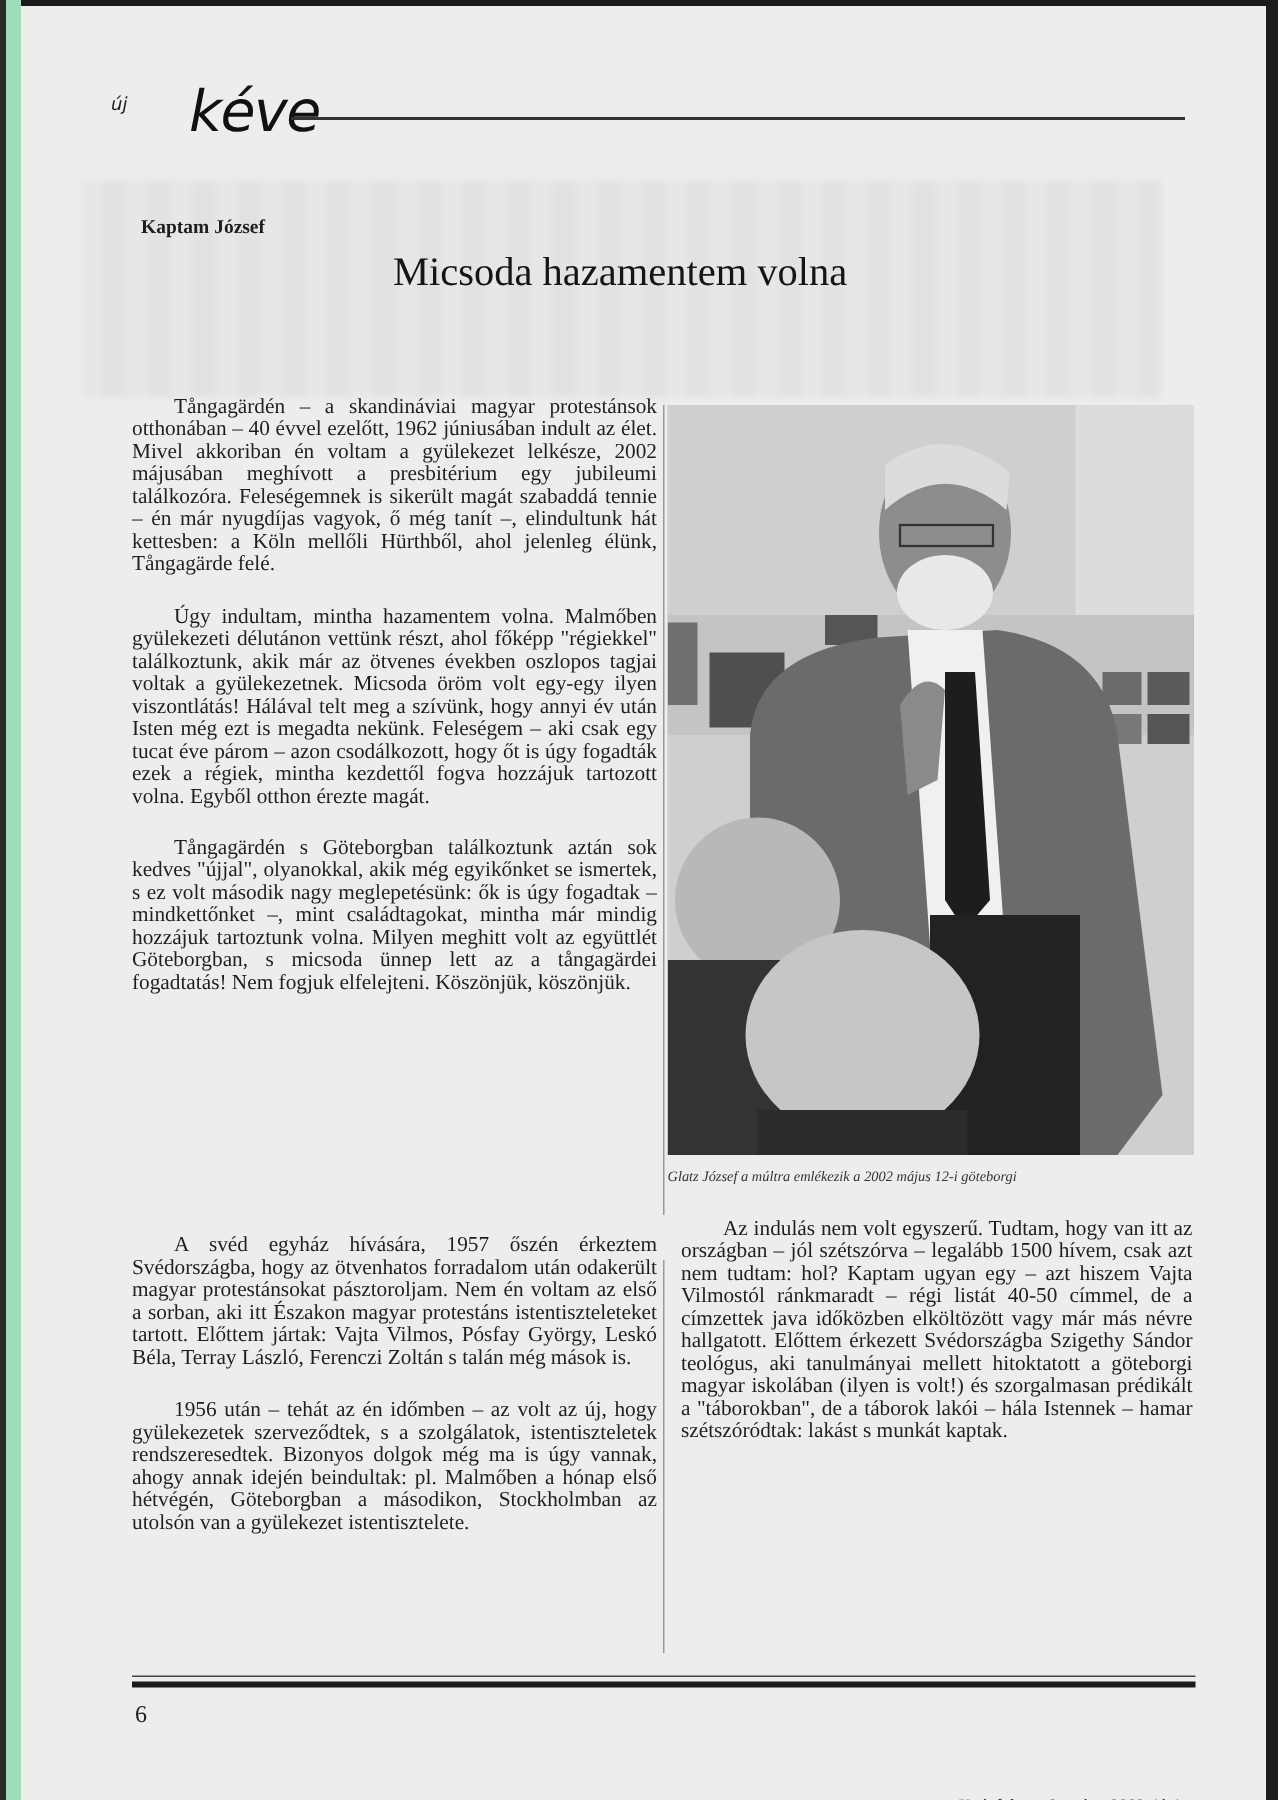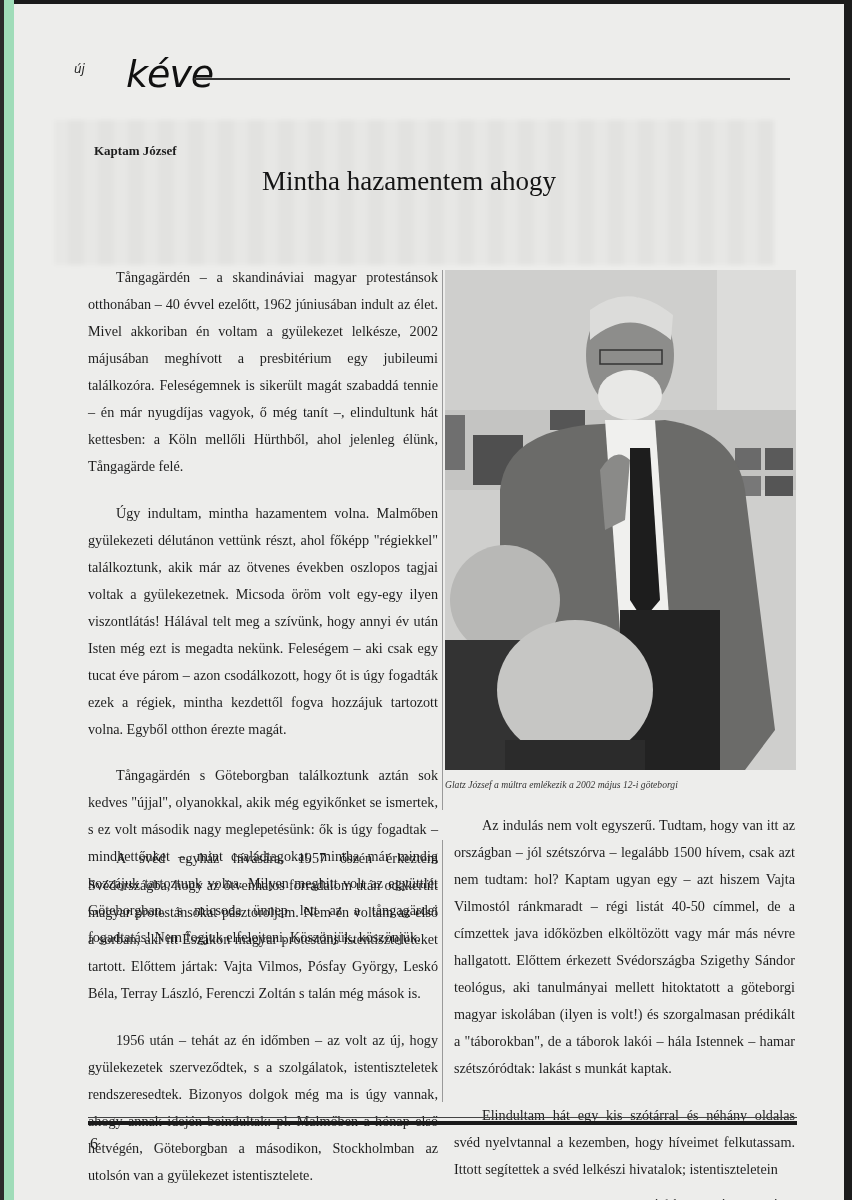--- a/index.html
+++ b/index.html
@@ -39,24 +39,24 @@
     }
     .mast-rule {
       position: absolute; left: 120px; top: 20px; right: 0; height: 1.5px; background: #333;
     }
     .author {
       position: absolute; left: 94px; top: 143px; font-weight: bold; font-size: 13px;
     }
     .title {
       position: absolute; left: 262px; top: 166px; font-size: 27px; color: #151515;
     }
-    .col { position: absolute; font-size: 14.2px; line-height: 27px; text-align: justify; }
+    .col { position: absolute; font-size: 14.2px; line-height: 15px; text-align: justify; }
     .col p { margin: 0 0 19.6px 0; text-indent: 28px; }
     .col-a { left: 88px; top: 264px; width: 350px; }
-    .col-c { left: 88px; top: 845px; width: 350px; }
+    .col-c { left: 88px; top: 823px; width: 350px; }
     .col-d { left: 454px; top: 812px; width: 341px; }
     .divider-1 { position: absolute; left: 442px; top: 270px; width: 1px; height: 540px; background: #999; }
     .divider-2 { position: absolute; left: 442px; top: 840px; width: 1px; height: 262px; background: #999; }
     .photo {
       position: absolute; left: 445px; top: 270px; width: 351px; height: 500px;
       background: #c8c8c6; overflow: hidden;
     }
     .caption {
       position: absolute; left: 445px; top: 778px; width: 351px; 
       font-style: italic; font-size: 9.6px; line-height: 14px; color: #333;
@@ -74,21 +74,21 @@
 <div class="right-edge"></div>
 <div class="ghost"></div>
 
 <div class="masthead">
   <span class="mast-uj">új</span>
   <span class="mast-keve">kéve</span>
   <div class="mast-rule"></div>
 </div>
 
 <div class="author">Kaptam József</div>
-<div class="title">Mintha hazamentem ahogy</div>
+<div class="title">Micsoda hazamentem volna</div>
 
 <div class="col col-a">
   <p>Tångagärdén – a skandináviai magyar protestánsok otthonában – 40 évvel ezelőtt, 1962 júniusában indult az élet. Mivel akkoriban én voltam a gyülekezet lelkésze, 2002 májusában meghívott a presbitérium egy jubileumi találkozóra. Feleségemnek is sikerült magát szabaddá tennie – én már nyugdíjas vagyok, ő még tanít –, elindultunk hát kettesben: a Köln mellőli Hürthből, ahol jelenleg élünk, Tångagärde felé.</p>
   <p>Úgy indultam, mintha hazamentem volna. Malmőben gyülekezeti délutánon vettünk részt, ahol főképp "régiekkel" találkoztunk, akik már az ötvenes években oszlopos tagjai voltak a gyülekezetnek. Micsoda öröm volt egy-egy ilyen viszontlátás! Hálával telt meg a szívünk, hogy annyi év után Isten még ezt is megadta nekünk. Feleségem – aki csak egy tucat éve párom – azon csodálkozott, hogy őt is úgy fogadták ezek a régiek, mintha kezdettől fogva hozzájuk tartozott volna. Egyből otthon érezte magát.</p>
   <p>Tångagärdén s Göteborgban találkoztunk aztán sok kedves "újjal", olyanokkal, akik még egyikőnket se ismertek, s ez volt második nagy meglepetésünk: ők is úgy fogadtak – mindkettőnket –, mint családtagokat, mintha már mindig hozzájuk tartoztunk volna. Milyen meghitt volt az együttlét Göteborgban, s micsoda ünnep lett az a tångagärdei fogadtatás! Nem fogjuk elfelejteni. Köszönjük, köszönjük.</p>
 </div>
 
 <div class="divider-1"></div>
 
 <div class="photo">
@@ -125,19 +125,18 @@
 
 <div class="col col-c">
   <p>A svéd egyház hívására, 1957 őszén érkeztem Svédországba, hogy az ötvenhatos forradalom után odakerült magyar protestánsokat pásztoroljam. Nem én voltam az első a sorban, aki itt Északon magyar protestáns istentiszteleteket tartott. Előttem jártak: Vajta Vilmos, Pósfay György, Leskó Béla, Terray László, Ferenczi Zoltán s talán még mások is.</p>
   <p>1956 után – tehát az én időmben – az volt az új, hogy gyülekezetek szerveződtek, s a szolgálatok, istentiszteletek rendszeresedtek. Bizonyos dolgok még ma is úgy vannak, ahogy annak idején beindultak: pl. Malmőben a hónap első hétvégén, Göteborgban a másodikon, Stockholmban az utolsón van a gyülekezet istentisztelete.</p>
 </div>
 
 <div class="divider-2"></div>
 
 <div class="col col-d">
   <p>Az indulás nem volt egyszerű. Tudtam, hogy van itt az országban – jól szétszórva – legalább 1500 hívem, csak azt nem tudtam: hol? Kaptam ugyan egy – azt hiszem Vajta Vilmostól ránkmaradt – régi listát 40-50 címmel, de a címzettek java időközben elköltözött vagy már más névre hallgatott. Előttem érkezett Svédországba Szigethy Sándor teológus, aki tanulmányai mellett hitoktatott a göteborgi magyar iskolában (ilyen is volt!) és szorgalmasan prédikált a "táborokban", de a táborok lakói – hála Istennek – hamar szétszóródtak: lakást s munkát kaptak.</p>
-  <p>Elindultam hát egy kis szótárral és néhány oldalas svéd nyelvtannal a kezemben, hogy híveimet felkutassam. Ittott segítettek a svéd lelkészi hivatalok; istentiszteletein</p>
 </div>
 
 <div class="foot-rule-1"></div>
 <div class="foot-rule-2"></div>
 <div class="page-num">6</div>
 <div class="issue">X. évfolyam 2. szám, 2002. június</div>
 
 </body></html>

